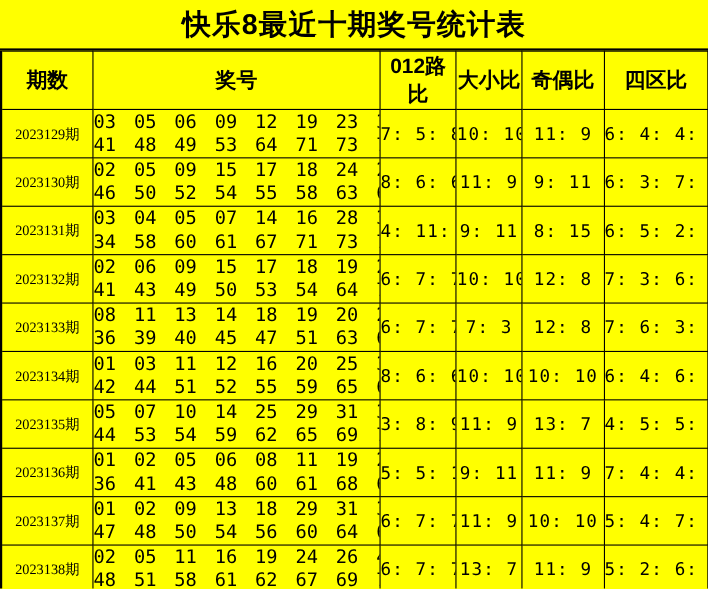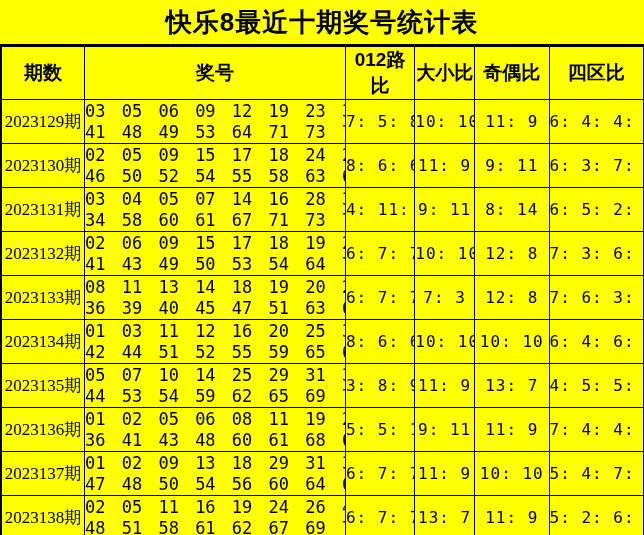--- a/index.html
+++ b/index.html
@@ -55,21 +55,21 @@
   col.c-parity  { width: 11.6%; }
   col.c-zone    { width: 14.7%; }
   thead tr { height: 44px; padding-left: 48px; }
   tbody tr { height: 44px; }
   th {
     font-size: 19px;
     font-weight: bold;
     font-family: "Liberation Sans", sans-serif;
   }
   td.period {
-    font-size: 17px;
+    font-size: 13px;
     font-family: "Liberation Serif", "DejaVu Serif", serif;
     white-space: nowrap;
   }
   td.numbers {
     font-size: 17px;
     font-family: "DejaVu Sans Mono", "Liberation Mono", monospace;
     line-height: 21px;
     white-space: nowrap;
     letter-spacing: 0px;
   }
@@ -129,21 +129,21 @@
           <td class="ratio">6: 3: 7: 4</td>
         </tr>
         <tr>
           <td class="period">2023131期</td>
           <td class="numbers">
             <div class="num-line">03 04 05 07 14 16 28 30 31 32</div>
             <div class="num-line">34 58 60 61 67 71 73 74 76 78</div>
           </td>
           <td class="ratio">4: 11: 5</td>
           <td class="ratio">9: 11</td>
-          <td class="ratio">8: 14</td>
+          <td class="ratio">8: 15</td>
           <td class="ratio">6: 5: 2: 7</td>
         </tr>
         <tr>
           <td class="period">2023132期</td>
           <td class="numbers">
             <div class="num-line">02 06 09 15 17 18 19 21 22 28</div>
             <div class="num-line">41 43 49 50 53 54 64 71 73 77</div>
           </td>
           <td class="ratio">6: 7: 7</td>
           <td class="ratio">10: 10</td>

